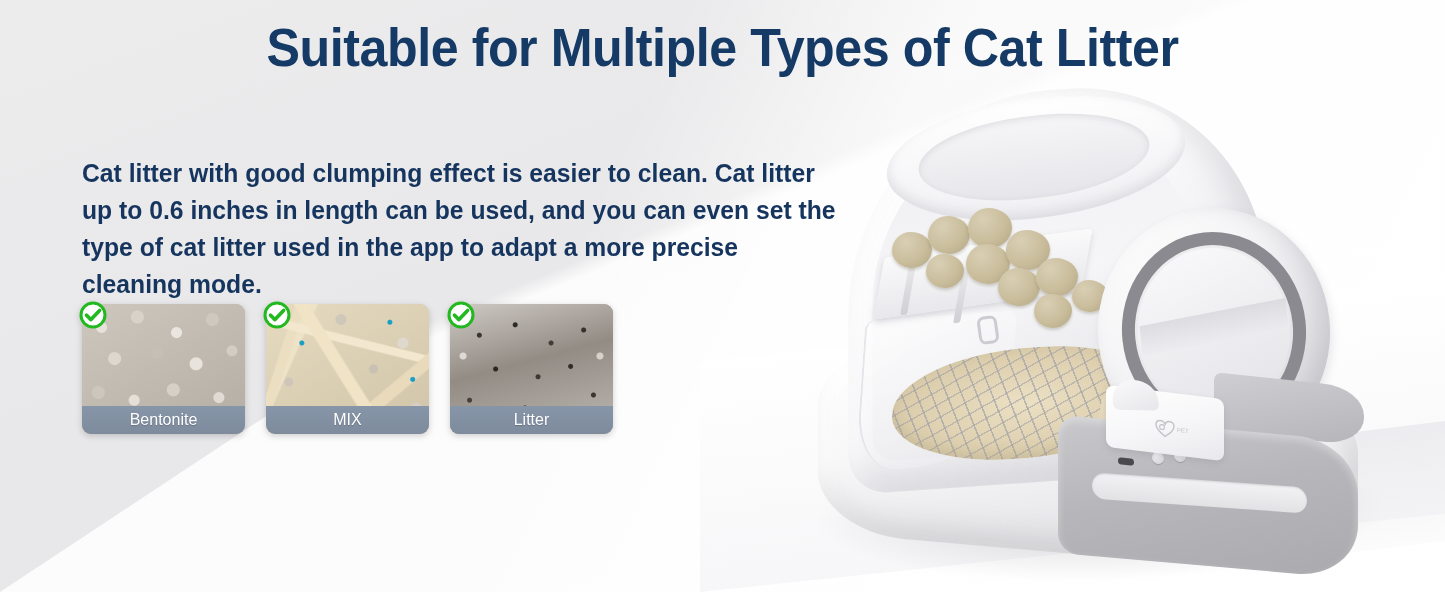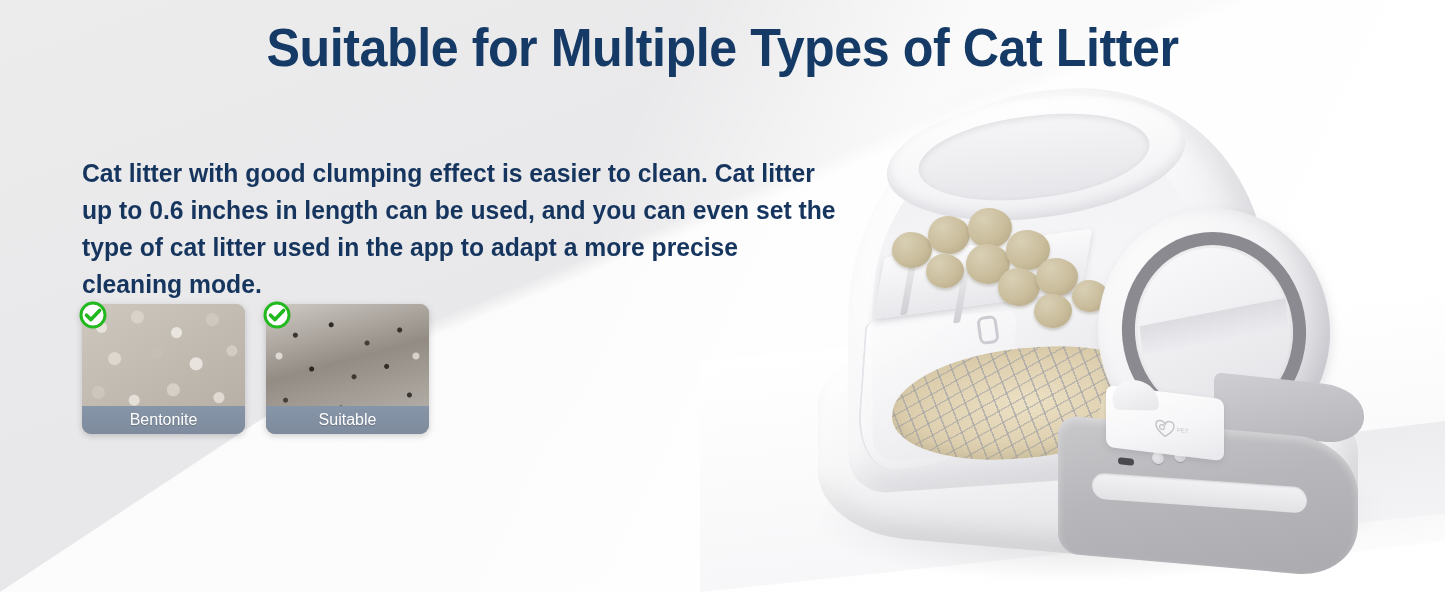--- a/index.html
+++ b/index.html
@@ -469,30 +469,40 @@
         <div class="tex-bentonite"></div>
       </div>
       <svg class="check-badge" viewBox="0 0 30 30">
         <circle cx="15" cy="15" r="12" fill="#ffffff" stroke="#22b81f" stroke-width="3"></circle>
         <path d="M8.5 15.2 L13 19.6 L21.6 10.4" fill="none" stroke="#22b81f" stroke-width="3.6" stroke-linecap="round" stroke-linejoin="round"></path>
       </svg>
       <div class="card-label">Bentonite</div>
     </div>
 
 
+    <div class="card">
+      <div class="card-img">
+        <div class="tex-mix"></div>
+      </div>
+      <svg class="check-badge" viewBox="0 0 30 30">
+        <circle cx="15" cy="15" r="12" fill="#ffffff" stroke="#22b81f" stroke-width="3"></circle>
+        <path d="M8.5 15.2 L13 19.6 L21.6 10.4" fill="none" stroke="#22b81f" stroke-width="3.6" stroke-linecap="round" stroke-linejoin="round"></path>
+      </svg>
+      <div class="card-label">MIX</div>
+    </div>
 
     <div class="card">
       <div class="card-img">
         <div class="tex-mineral"></div>
       </div>
       <svg class="check-badge" viewBox="0 0 30 30">
         <circle cx="15" cy="15" r="12" fill="#ffffff" stroke="#22b81f" stroke-width="3"></circle>
         <path d="M8.5 15.2 L13 19.6 L21.6 10.4" fill="none" stroke="#22b81f" stroke-width="3.6" stroke-linecap="round" stroke-linejoin="round"></path>
       </svg>
-      <div class="card-label">Suitable</div>
+      <div class="card-label">Litter</div>
     </div>
 
   </div>
 
   <div class="product">
     <div class="prod-shadow"></div>
 
     <div class="base-tray"></div>
 
     <div class="drum-outer"></div>

